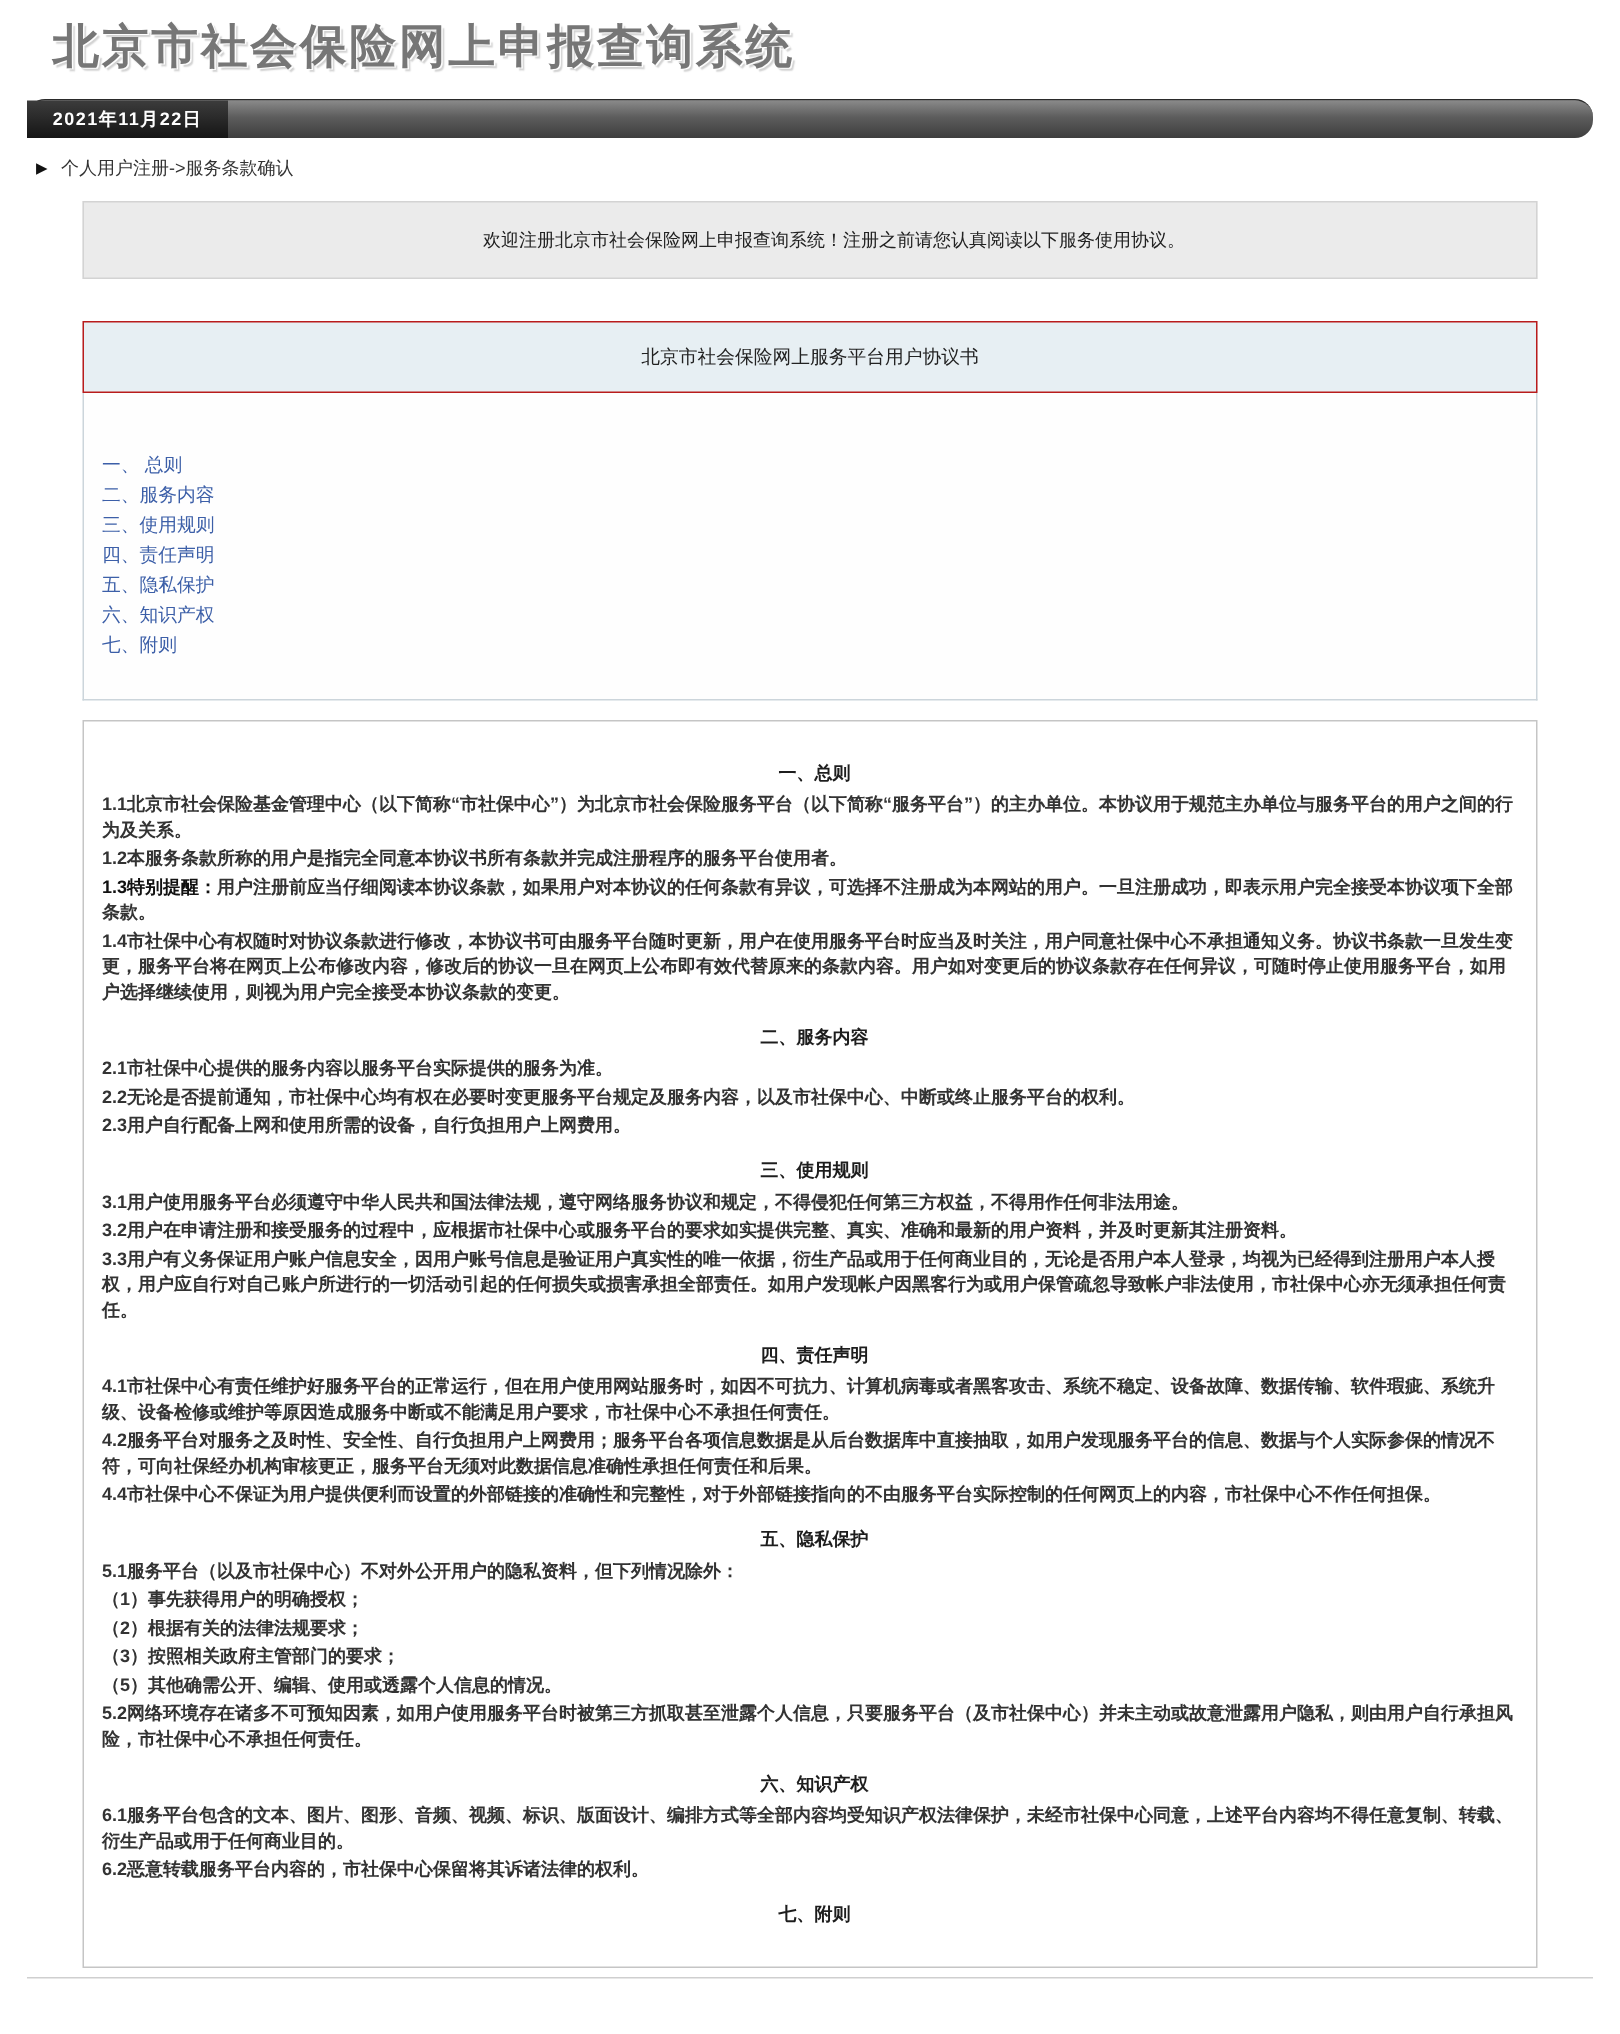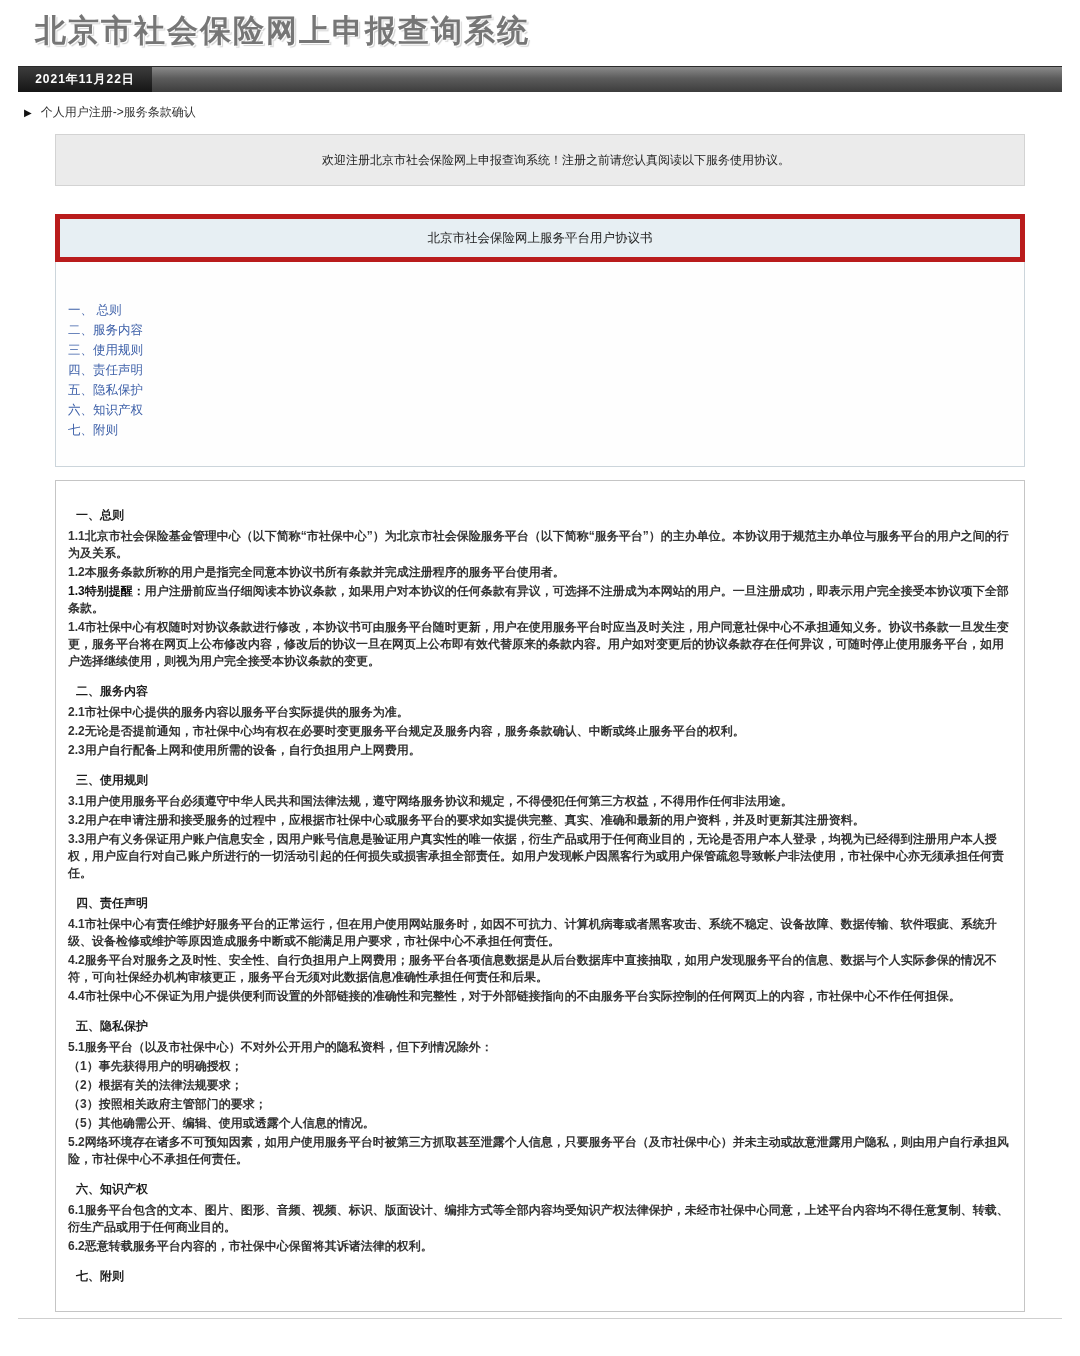--- a/index.html
+++ b/index.html
@@ -24,20 +24,21 @@
     margin: 0 18px;
     border-bottom: 1px solid #cfcfcf;
     padding-bottom: 6px;
   }
   .date-bar {
     height: 26px;
     background: linear-gradient(#8a8a8a, #5c5c5c 45%, #3d3d3d);
     border-top: 1px solid #2a2a2a;
     display: flex;
     align-items: stretch;
+    border-radius: 12px;
   }
   .date-box {
     width: 134px;
     background: linear-gradient(#3c3c3c, #151515);
     color: #ffffff;
     font-size: 12px;
     font-weight: bold;
     display: flex;
     align-items: center;
     justify-content: center;
@@ -64,21 +65,21 @@
     height: 52px;
     display: flex;
     align-items: center;
     justify-content: center;
     font-size: 12px;
     color: #222;
     margin-bottom: 28px;
     padding-left: 32px;
   }
   .title-box {
-    border: 5px solid #b91c1c;
+    border: 1px solid #b91c1c;
     background: #e7eff3;
     height: 48px;
     display: flex;
     align-items: center;
     justify-content: center;
     font-size: 12.5px;
     color: #222;
   }
   .toc-box {
     border: 1px solid #ccd5db;
@@ -100,20 +101,21 @@
     padding: 26px 14px 22px 12px;
     font-size: 12px;
     line-height: 17px;
     color: #333;
   }
   .section-heading {
     font-weight: bold;
     color: #1d1d1d;
     margin: 13px 0 4px 8px;
     font-size: 12px;
+    text-align: center;
   }
   .section-heading:first-child { margin-top: 0; }
   .clause { margin: 0 0 2px 0; font-weight: bold; }
   .clause b { color: #111; }
 </style>
 </head>
 <body>
 
 <h1 class="page-title">北京市社会保险网上申报查询系统</h1>
 
@@ -148,21 +150,21 @@
       </div>
 
     <div class="main-box" id="sections-wrap">
         <div class="section-heading">一、总则</div>
         <p class="clause">1.1北京市社会保险基金管理中心（以下简称“市社保中心”）为北京市社会保险服务平台（以下简称“服务平台”）的主办单位。本协议用于规范主办单位与服务平台的用户之间的行为及关系。</p>
         <p class="clause">1.2本服务条款所称的用户是指完全同意本协议书所有条款并完成注册程序的服务平台使用者。</p>
         <p class="clause"><b>1.3特别提醒：</b>用户注册前应当仔细阅读本协议条款，如果用户对本协议的任何条款有异议，可选择不注册成为本网站的用户。一旦注册成功，即表示用户完全接受本协议项下全部条款。</p>
         <p class="clause">1.4市社保中心有权随时对协议条款进行修改，本协议书可由服务平台随时更新，用户在使用服务平台时应当及时关注，用户同意社保中心不承担通知义务。协议书条款一旦发生变更，服务平台将在网页上公布修改内容，修改后的协议一旦在网页上公布即有效代替原来的条款内容。用户如对变更后的协议条款存在任何异议，可随时停止使用服务平台，如用户选择继续使用，则视为用户完全接受本协议条款的变更。</p>
         <div class="section-heading">二、服务内容</div>
         <p class="clause">2.1市社保中心提供的服务内容以服务平台实际提供的服务为准。</p>
-        <p class="clause">2.2无论是否提前通知，市社保中心均有权在必要时变更服务平台规定及服务内容，服务条款确认、中断或终止服务平台的权利。</p>
+        <p class="clause">2.2无论是否提前通知，市社保中心均有权在必要时变更服务平台规定及服务内容，以及市社保中心、中断或终止服务平台的权利。</p>
         <p class="clause">2.3用户自行配备上网和使用所需的设备，自行负担用户上网费用。</p>
         <div class="section-heading">三、使用规则</div>
         <p class="clause">3.1用户使用服务平台必须遵守中华人民共和国法律法规，遵守网络服务协议和规定，不得侵犯任何第三方权益，不得用作任何非法用途。</p>
         <p class="clause">3.2用户在申请注册和接受服务的过程中，应根据市社保中心或服务平台的要求如实提供完整、真实、准确和最新的用户资料，并及时更新其注册资料。</p>
         <p class="clause">3.3用户有义务保证用户账户信息安全，因用户账号信息是验证用户真实性的唯一依据，衍生产品或用于任何商业目的，无论是否用户本人登录，均视为已经得到注册用户本人授权，用户应自行对自己账户所进行的一切活动引起的任何损失或损害承担全部责任。如用户发现帐户因黑客行为或用户保管疏忽导致帐户非法使用，市社保中心亦无须承担任何责任。</p>
         <div class="section-heading">四、责任声明</div>
         <p class="clause">4.1市社保中心有责任维护好服务平台的正常运行，但在用户使用网站服务时，如因不可抗力、计算机病毒或者黑客攻击、系统不稳定、设备故障、数据传输、软件瑕疵、系统升级、设备检修或维护等原因造成服务中断或不能满足用户要求，市社保中心不承担任何责任。</p>
         <p class="clause">4.2服务平台对服务之及时性、安全性、自行负担用户上网费用；服务平台各项信息数据是从后台数据库中直接抽取，如用户发现服务平台的信息、数据与个人实际参保的情况不符，可向社保经办机构审核更正，服务平台无须对此数据信息准确性承担任何责任和后果。</p>
         <p class="clause">4.4市社保中心不保证为用户提供便利而设置的外部链接的准确性和完整性，对于外部链接指向的不由服务平台实际控制的任何网页上的内容，市社保中心不作任何担保。</p>
         <div class="section-heading">五、隐私保护</div>

